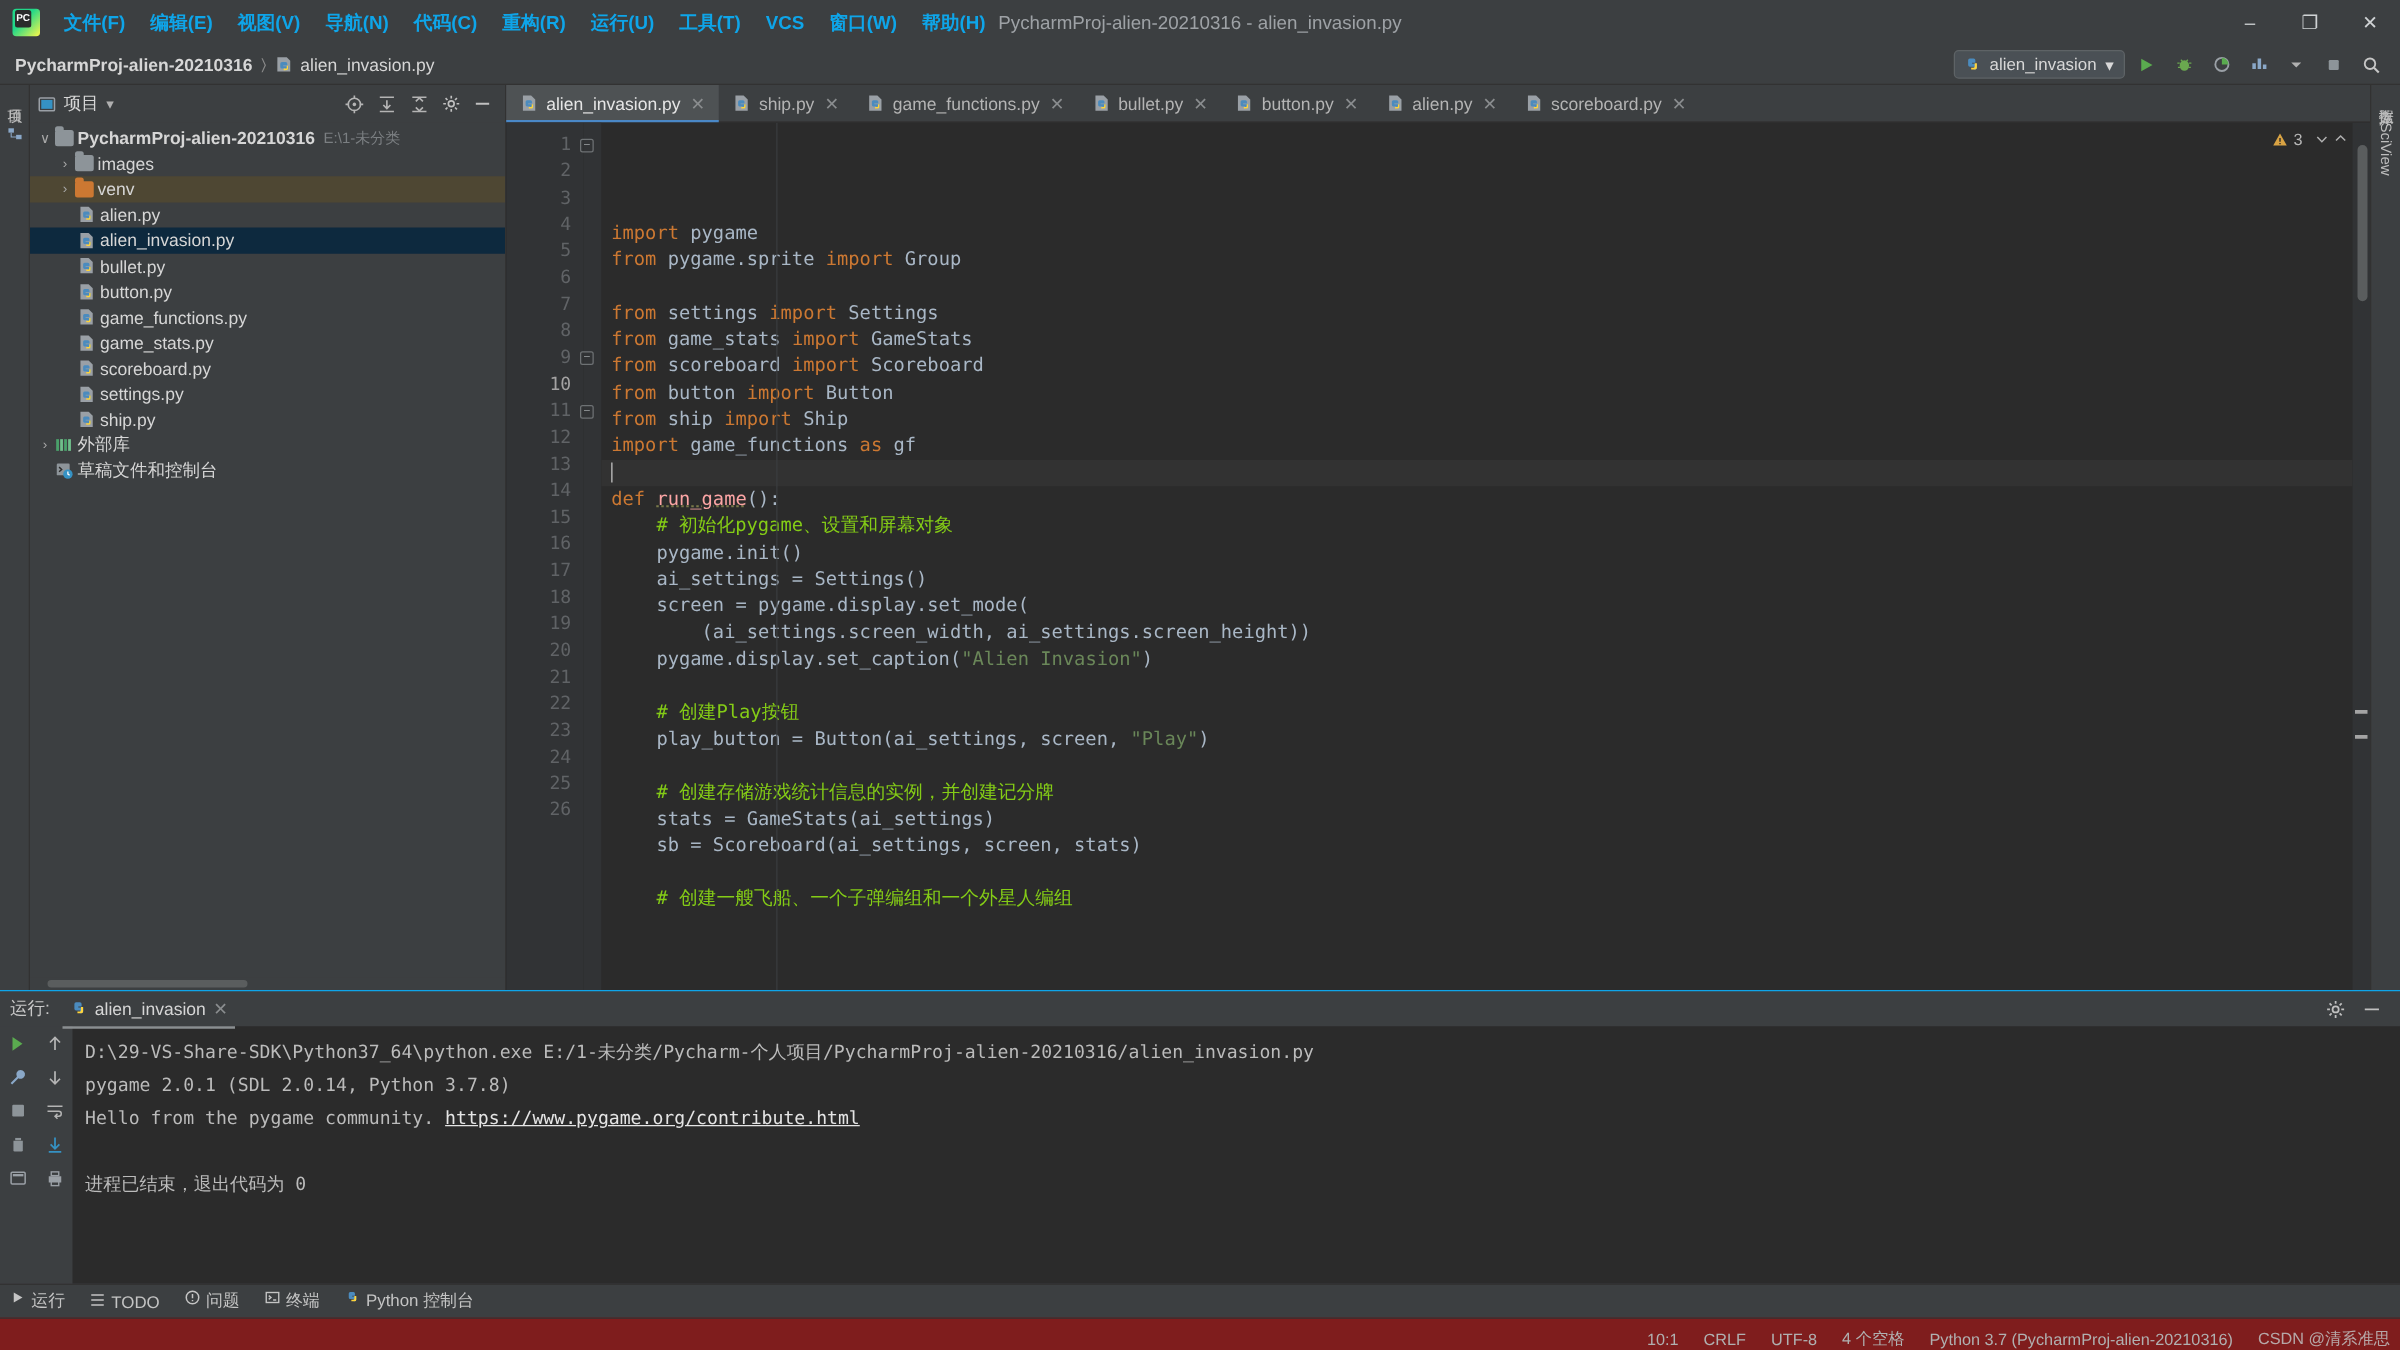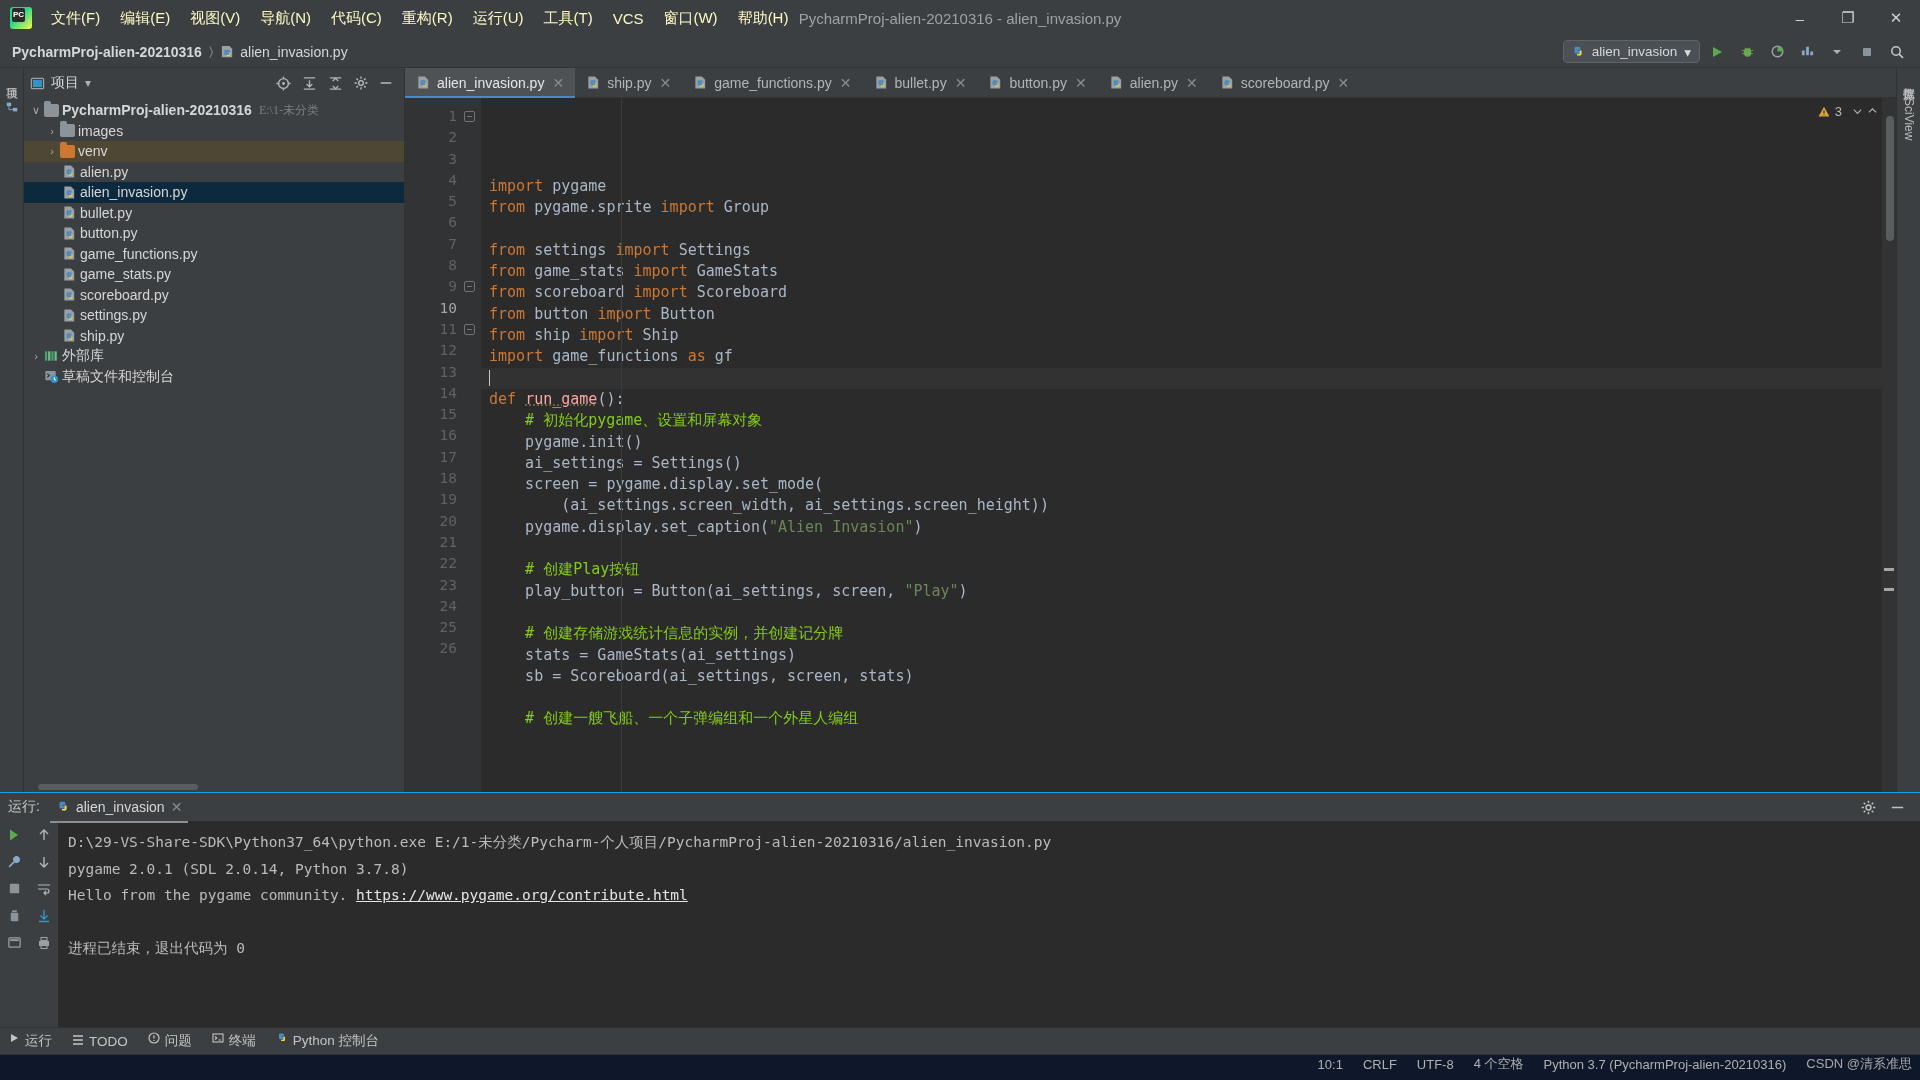--- a/index.html
+++ b/index.html
@@ -17,21 +17,21 @@
   .titlebar {
     height: 36px; flex: 0 0 36px; display: flex; align-items: center;
     background: #3c3f41; padding-left: 10px; position: relative;
   }
   .pc-logo { width: 22px; height: 22px; margin-right: 10px; position: relative;
              border-radius: 3px; background: linear-gradient(135deg,#21d789 0%,#21d789 40%,#fcf84a 100%); }
   .pc-logo::after { content:"PC"; position:absolute; left:2px; top:1px; width:13px; height:14px;
       background:#2b2b2b; color:#fff; font-size:8px; line-height:14px; text-align:center; font-weight:bold;
       border-radius:2px; }
   .menu { display: flex; align-items: center; gap: 2px; }
-  .menu-item { font-size: 15px; color: #fef9c3; padding: 3px 9px; cursor: default; white-space: nowrap; }
+  .menu-item { font-size: 15px; color: #0ea5e9; padding: 3px 9px; cursor: default; white-space: nowrap; font-weight: bold; }
   .win-title { position: absolute; left: 0; right: 0; text-align: center;
                font-size: 15px; color: #9ea2a6; pointer-events: none; }
   .win-buttons { margin-left: auto; display: flex; height: 100%; }
   .win-btn { width: 48px; height: 100%; display: flex; align-items: center; justify-content: center;
              color: #cfd2d4; font-size: 15px; position: relative; z-index:2; }
 
   
   .navbar {
     height: 32px; flex: 0 0 32px; display: flex; align-items: center;
     background: #3c3f41; padding-left: 12px; border-bottom: 1px solid #323232;
@@ -70,21 +70,21 @@
   .proj-title { font-size: 14px; color: #d6d6d6; }
   .proj-hdr-icons { margin-left: auto; display: flex; align-items: center; gap: 9px; padding-right: 4px; }
   .proj-tree { flex: 1 1 auto; overflow: hidden; padding-top: 2px; background: #3c3f41; }
   .tree-row { height: 20.5px; display: flex; align-items: center; font-size: 14px; color: #d6d6d6;
               padding-left: 4px; white-space: nowrap; }
   .tree-row.selected { background: #0d293e; }
   .tree-row.venvrow { background: #4e4733; }
   .tw { display: inline-flex; width: 16px; justify-content: center; color: #a8a8a8; font-size: 11px; }
   .tree-label { margin-left: 3px; }
   .tree-row.root .tree-label { font-weight: bold; }
-  .tree-sub { color: #7b7f82; font-size: 12px; margin-left: 7px; font-family: Liberation Serif, serif; }
+  .tree-sub { color: #7b7f82; font-size: 12px; margin-left: 7px; }
   .indent1 { padding-left: 20px; }
   .indent2 { padding-left: 38px; }
   .proj-scroll-h { height: 10px; background: #3c3f41; position: relative; }
   .proj-scroll-h i { position: absolute; left: 14px; top: 2px; width: 160px; height: 6px;
                      background: #5a5d5e; border-radius: 3px; display:block; }
 
   
   .ic { display: inline-block; vertical-align: middle; }
   .folder-icon { width: 15px; height: 13px; border-radius: 2px; background: #8d9499; position: relative; }
   .folder-icon::before { content:""; position:absolute; left:0; top:-3px; width:7px; height:4px;
@@ -145,21 +145,21 @@
              overflow: hidden; }
   .cl { height: 26.5px; line-height: 26.5px; white-space: pre; }
   .link { color: #e5e5e5; text-decoration: underline; }
 
   
   .bottombar { height: 27px; flex: 0 0 27px; background: #3c3f41; display: flex; align-items: center;
                gap: 20px; padding-left: 8px; border-top: 1px solid #323232; font-size: 13.5px; color: #c4c4c4; }
   .bb-item { display: flex; gap: 5px; }
 
   
-  .statusbar { height: 26px; flex: 0 0 26px; background: #0f172a; display: flex; align-items: flex-start;
+  .statusbar { height: 26px; flex: 0 0 26px; background: #7f1d1d; display: flex; align-items: flex-end;
                font-size: 13px; color: #b0b0b0; border-top: 1px solid #323232; padding: 0 8px; }
   .status-right { margin-left: auto; display: flex; align-items: center; gap: 20px; }
   .wm { color:#c0c0c0; opacity:.85; }
 
   svg { display: block; }
 </style>
 </head>
 <body>
 
 <div class="app">

